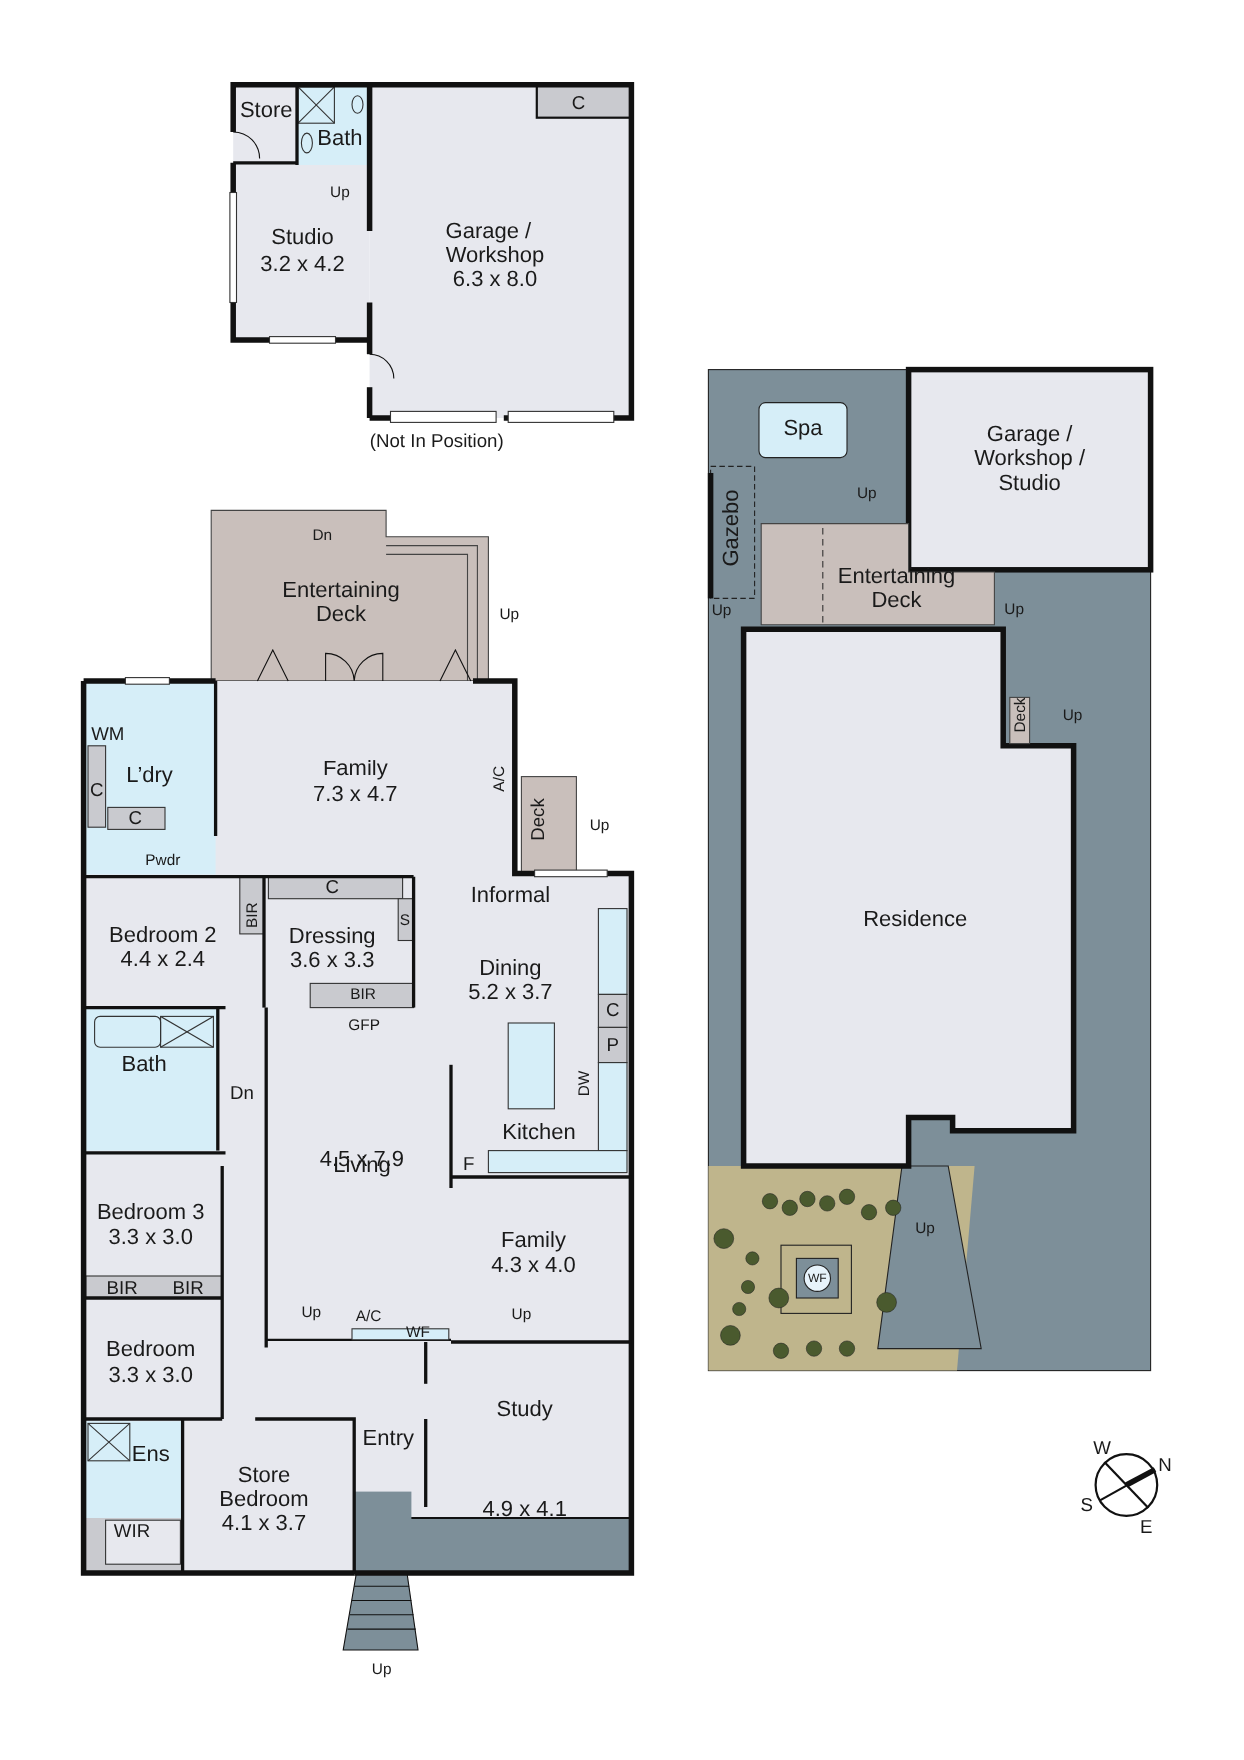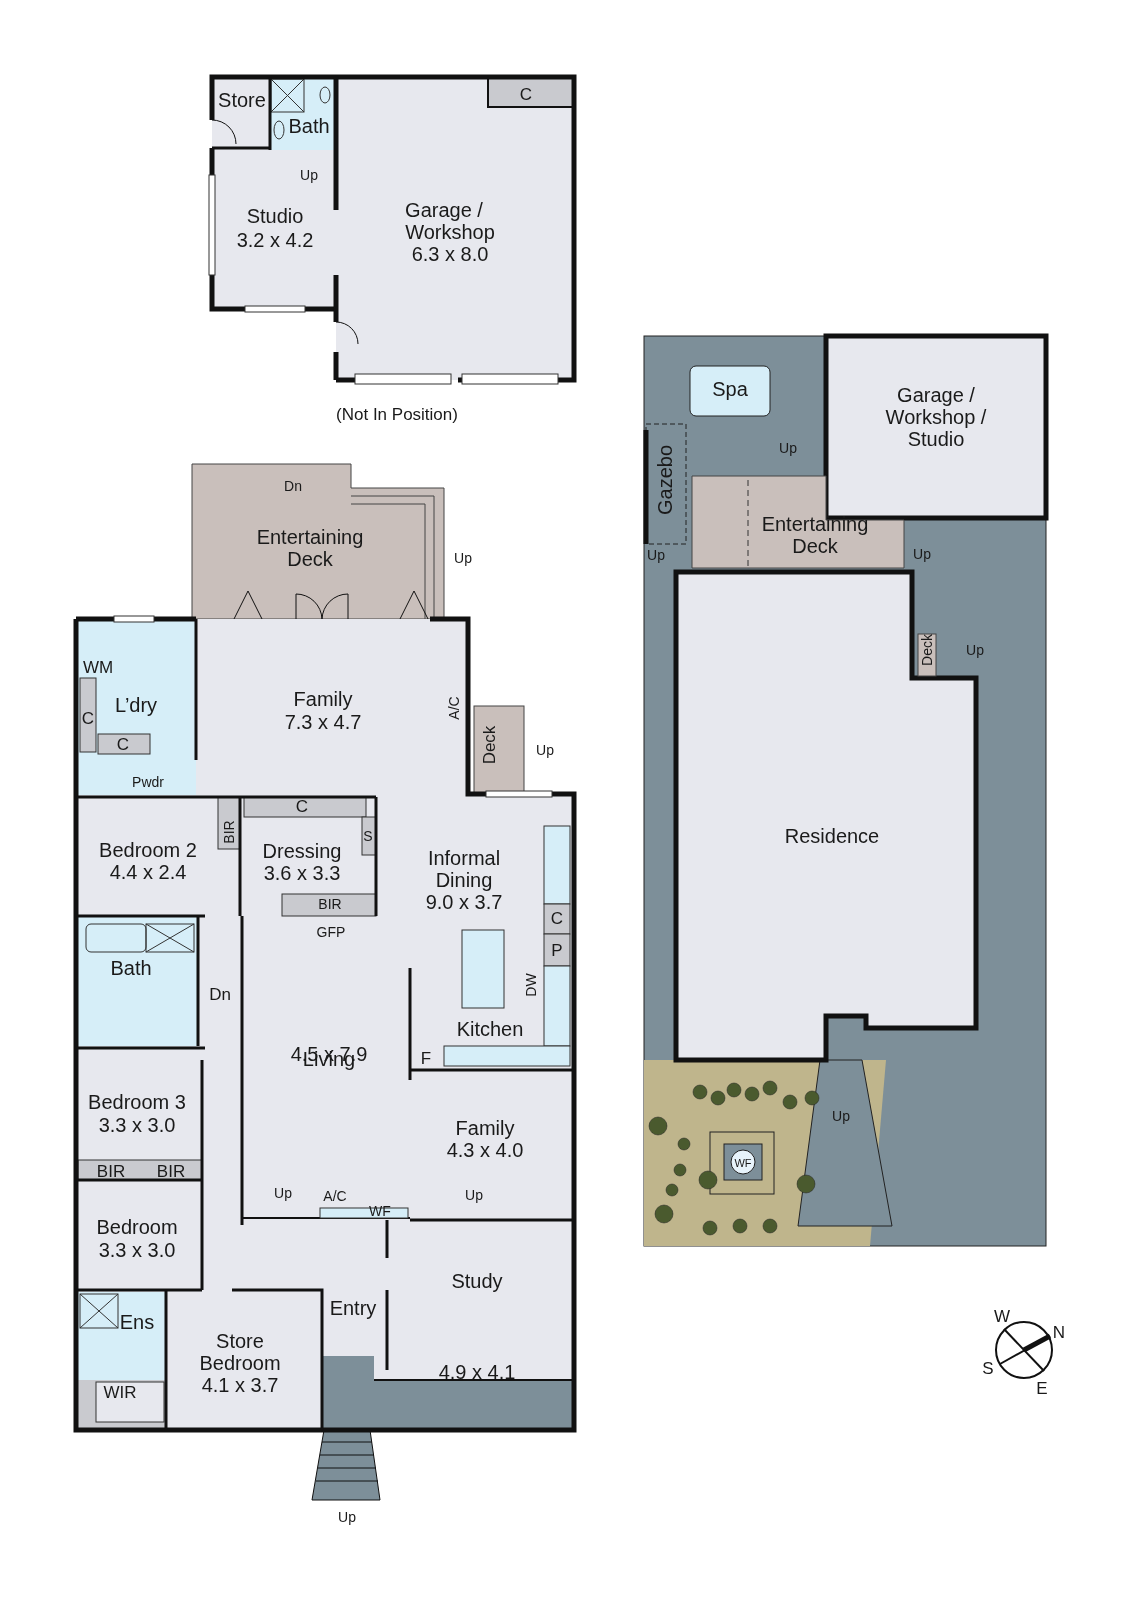--- a/index.html
+++ b/index.html
@@ -173,21 +173,21 @@
 
 <div class="lbl" style="left:242px;top:100px">Store</div>
 <div class="lbl" style="left:309px;top:126px">Bath</div>
 <div class="lbl sm" style="left:309px;top:175px">Up</div>
 <div class="lbl" style="left:275px;top:216px">Studio</div>
 <div class="lbl" style="left:275px;top:240px">3.2 x 4.2</div>
 <div class="lbl" style="left:444px;top:210px">Garage /</div>
 <div class="lbl" style="left:450px;top:232px">Workshop</div>
 <div class="lbl" style="left:450px;top:254px">6.3 x 8.0</div>
 <div class="lbl md" style="left:526px;top:94px">C</div>
-<div class="lbl md" style="left:397px;top:414px">(Not In Position)</div>
+<div class="lbl md" style="left:397px;top:401px">(Not In Position)</div>
 
 <div class="lbl sm" style="left:293px;top:486px">Dn</div>
 <div class="lbl" style="left:310px;top:537px">Entertaining</div>
 <div class="lbl" style="left:310px;top:559px">Deck</div>
 <div class="lbl sm" style="left:463px;top:558px">Up</div>
 <div class="lbl md" style="left:98px;top:667px">WM</div>
 <div class="lbl" style="left:136px;top:705px">L’dry</div>
 <div class="lbl md" style="left:88px;top:718px">C</div>
 <div class="lbl md" style="left:123px;top:744px">C</div>
 <div class="lbl sm" style="left:148px;top:782px">Pwdr</div>
@@ -198,23 +198,23 @@
 <div class="lbl sm" style="left:545px;top:750px">Up</div>
 <div class="lbl" style="left:148px;top:850px">Bedroom 2</div>
 <div class="lbl" style="left:148px;top:872px">4.4 x 2.4</div>
 <div class="lbl sm rot" style="left:229px;top:832px">BIR</div>
 <div class="lbl md" style="left:302px;top:806px">C</div>
 <div class="lbl" style="left:302px;top:851px">Dressing</div>
 <div class="lbl" style="left:302px;top:873px">3.6 x 3.3</div>
 <div class="lbl sm" style="left:368px;top:836px">S</div>
 <div class="lbl sm" style="left:330px;top:904px">BIR</div>
 <div class="lbl sm" style="left:331px;top:932px">GFP</div>
-<div class="lbl" style="left:464px;top:858px">Informal</div>
+<div class="lbl" style="left:464px;top:814px">Informal</div>
 <div class="lbl" style="left:464px;top:880px">Dining</div>
-<div class="lbl" style="left:464px;top:902px">9.0 x 3.7</div>
+<div class="lbl" style="left:464px;top:902px">5.2 x 3.7</div>
 <div class="lbl md" style="left:557px;top:918px">C</div>
 <div class="lbl md" style="left:557px;top:950px">P</div>
 <div class="lbl sm rot" style="left:531px;top:985px">DW</div>
 <div class="lbl" style="left:490px;top:1029px">Kitchen</div>
 <div class="lbl md" style="left:426px;top:1058px">F</div>
 <div class="lbl" style="left:131px;top:968px">Bath</div>
 <div class="lbl md" style="left:220px;top:994px">Dn</div>
 <div class="lbl" style="left:329px;top:1059px">Living</div>
 <div class="lbl" style="left:329px;top:1054px">4.5 x 7.9</div>
 <div class="lbl" style="left:137px;top:1102px">Bedroom 3</div>

